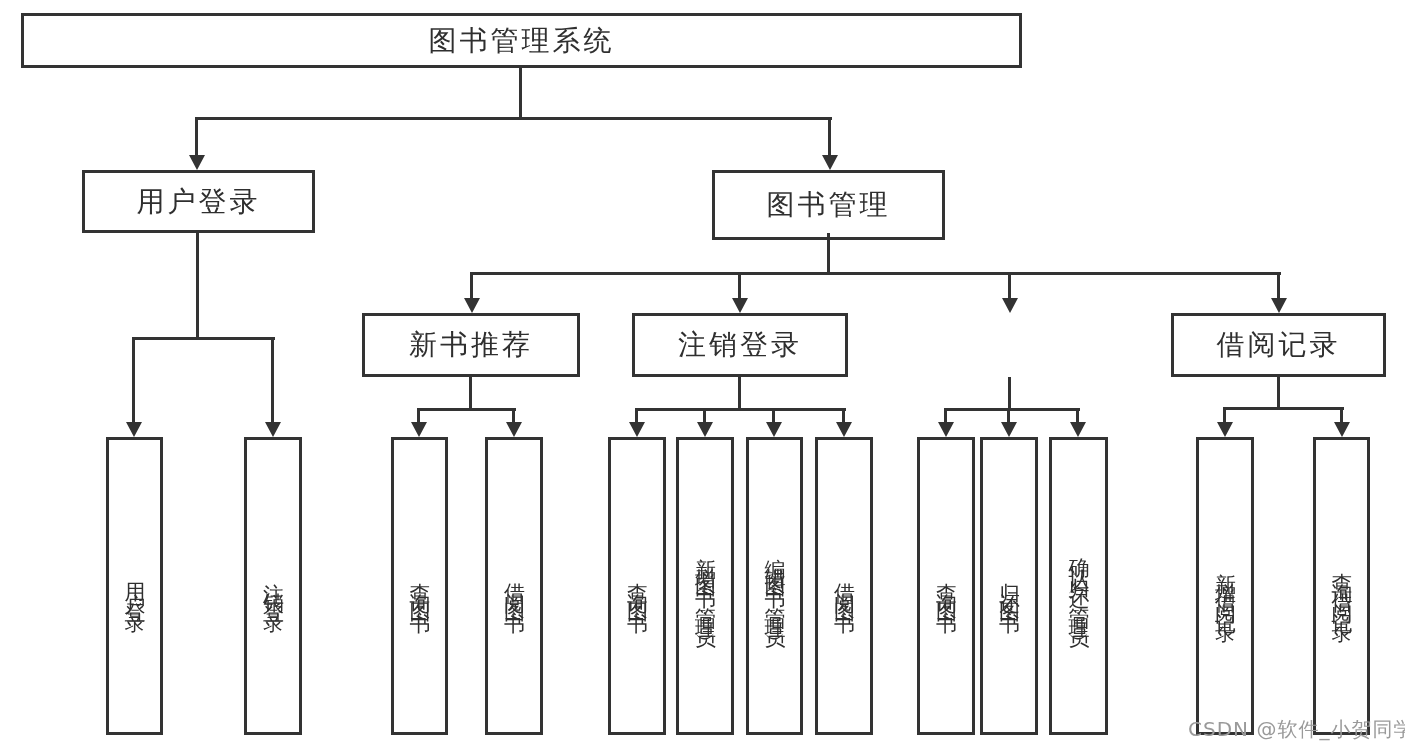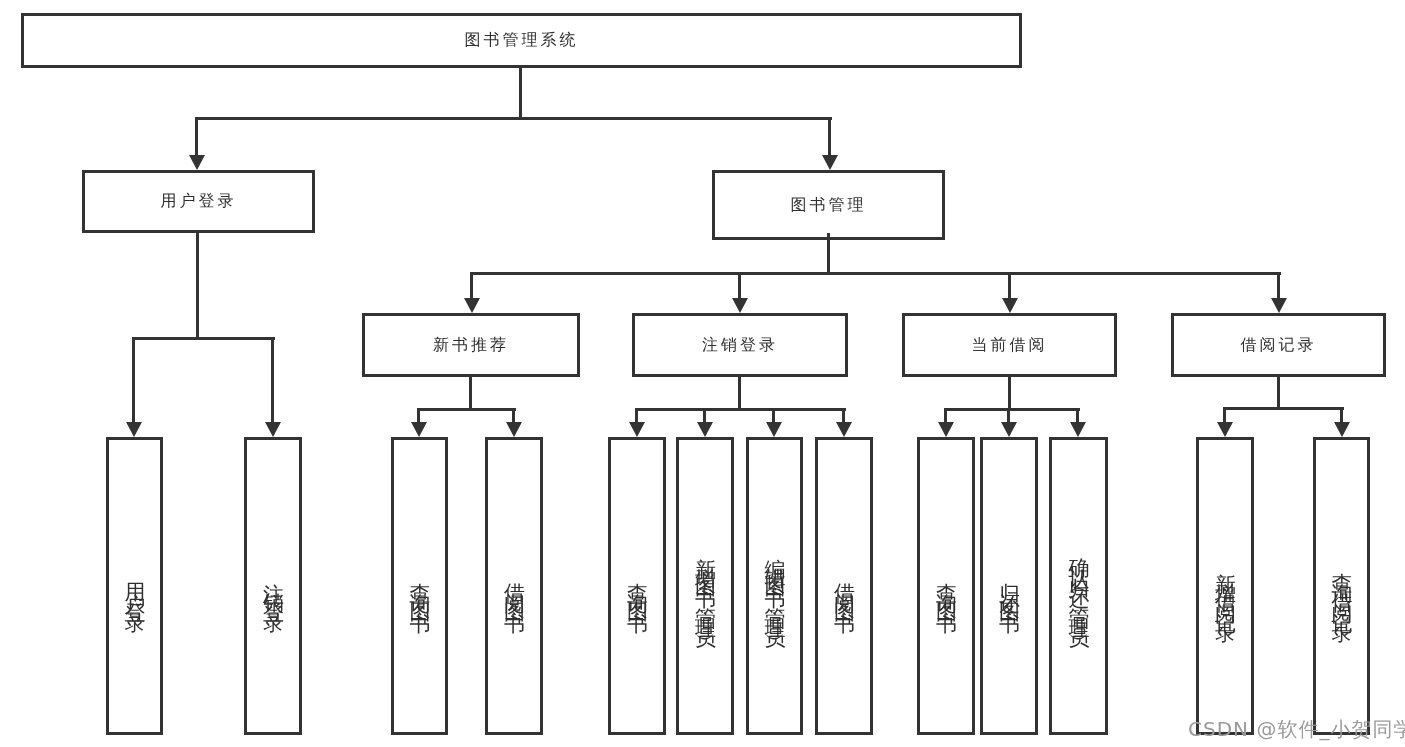--- a/index.html
+++ b/index.html
@@ -5,21 +5,21 @@
   html, body { margin: 0; padding: 0; background: #ffffff; }
   #canvas {
     position: relative; width: 1405px; height: 747px;
     background: #ffffff; overflow: hidden;
     font-family: "DejaVu Sans", sans-serif; color: #2f2f2f;
   }
   .box {
     position: absolute; box-sizing: border-box; background: #ffffff;
     border: 3px solid #333333; display: flex; align-items: center; justify-content: center;
   }
-  .hbox { font-size: 16px; letter-spacing: 3px; white-space: nowrap; }
+  .hbox { font-size: 28px; letter-spacing: 3px; white-space: nowrap; }
   .vbox span {
     writing-mode: vertical-rl; text-orientation: mixed;
     font-size: 21px; letter-spacing: 10px; line-height: 1; white-space: nowrap;
   }
   .v { position: absolute; width: 3px; background: #333333; }
   .h { position: absolute; height: 3px; background: #333333; }
   .ar {
     position: absolute; width: 0; height: 0;
     border-left: 8px solid transparent; border-right: 8px solid transparent;
     border-top: 15px solid #333333;
@@ -68,23 +68,20 @@
   <div class="v" style="left:1008px; top:272px; height:26px;"></div>
   <div class="ar" style="left:1002px; top:298px;"></div>
   <div class="v" style="left:1277px; top:272px; height:26px;"></div>
   <div class="ar" style="left:1271px; top:298px;"></div>
 
   <div class="box hbox" style="left:362px; top:313px; width:218px; height:64px;">
     <span>新书推荐</span>
   </div>
   <div class="box hbox" style="left:632px; top:313px; width:216px; height:64px;">
     <span>注销登录</span>
-  </div>
-  <div class="box hbox" style="left:902px; top:313px; width:215px; height:64px;">
-    <span>当前借阅</span>
   </div>
   <div class="box hbox" style="left:1171px; top:313px; width:215px; height:64px;">
     <span>借阅记录</span>
   </div>
 
   <div class="v" style="left:469px; top:377px; height:31px;"></div>
   <div class="h" style="left:417px; top:408px; width:99px;"></div>
   <div class="v" style="left:417px; top:408px; height:14px;"></div>
   <div class="ar" style="left:411px; top:422px;"></div>
   <div class="v" style="left:512px; top:408px; height:14px;"></div>

